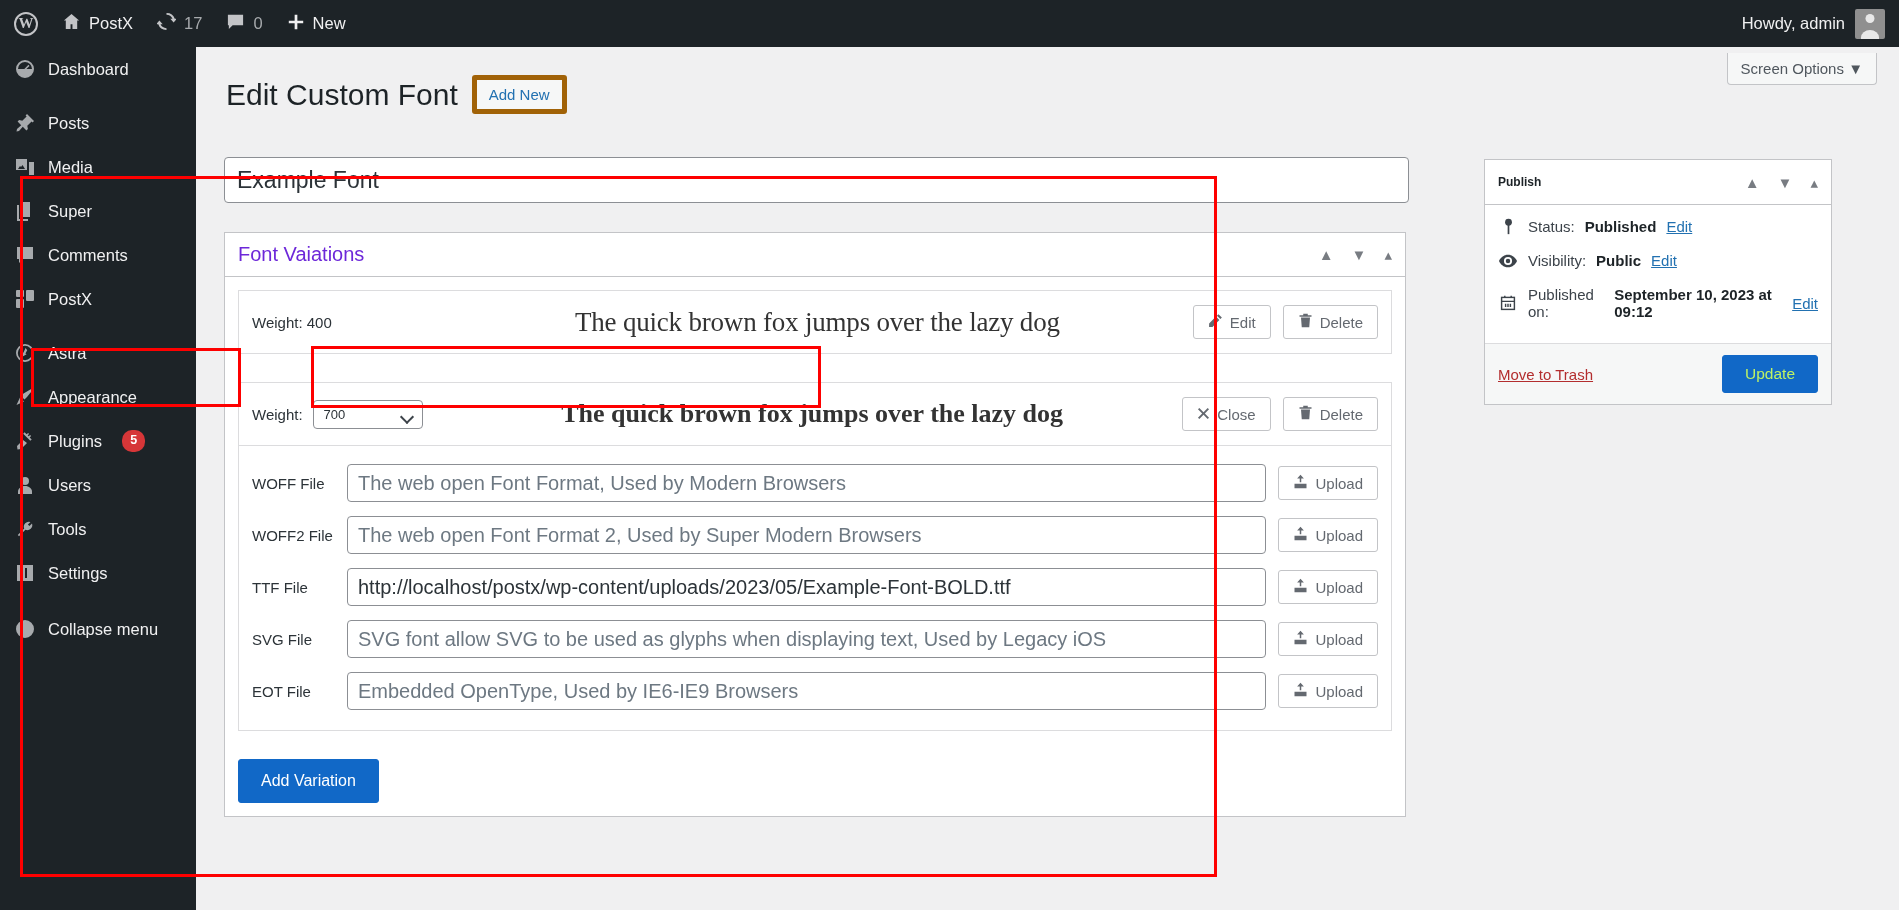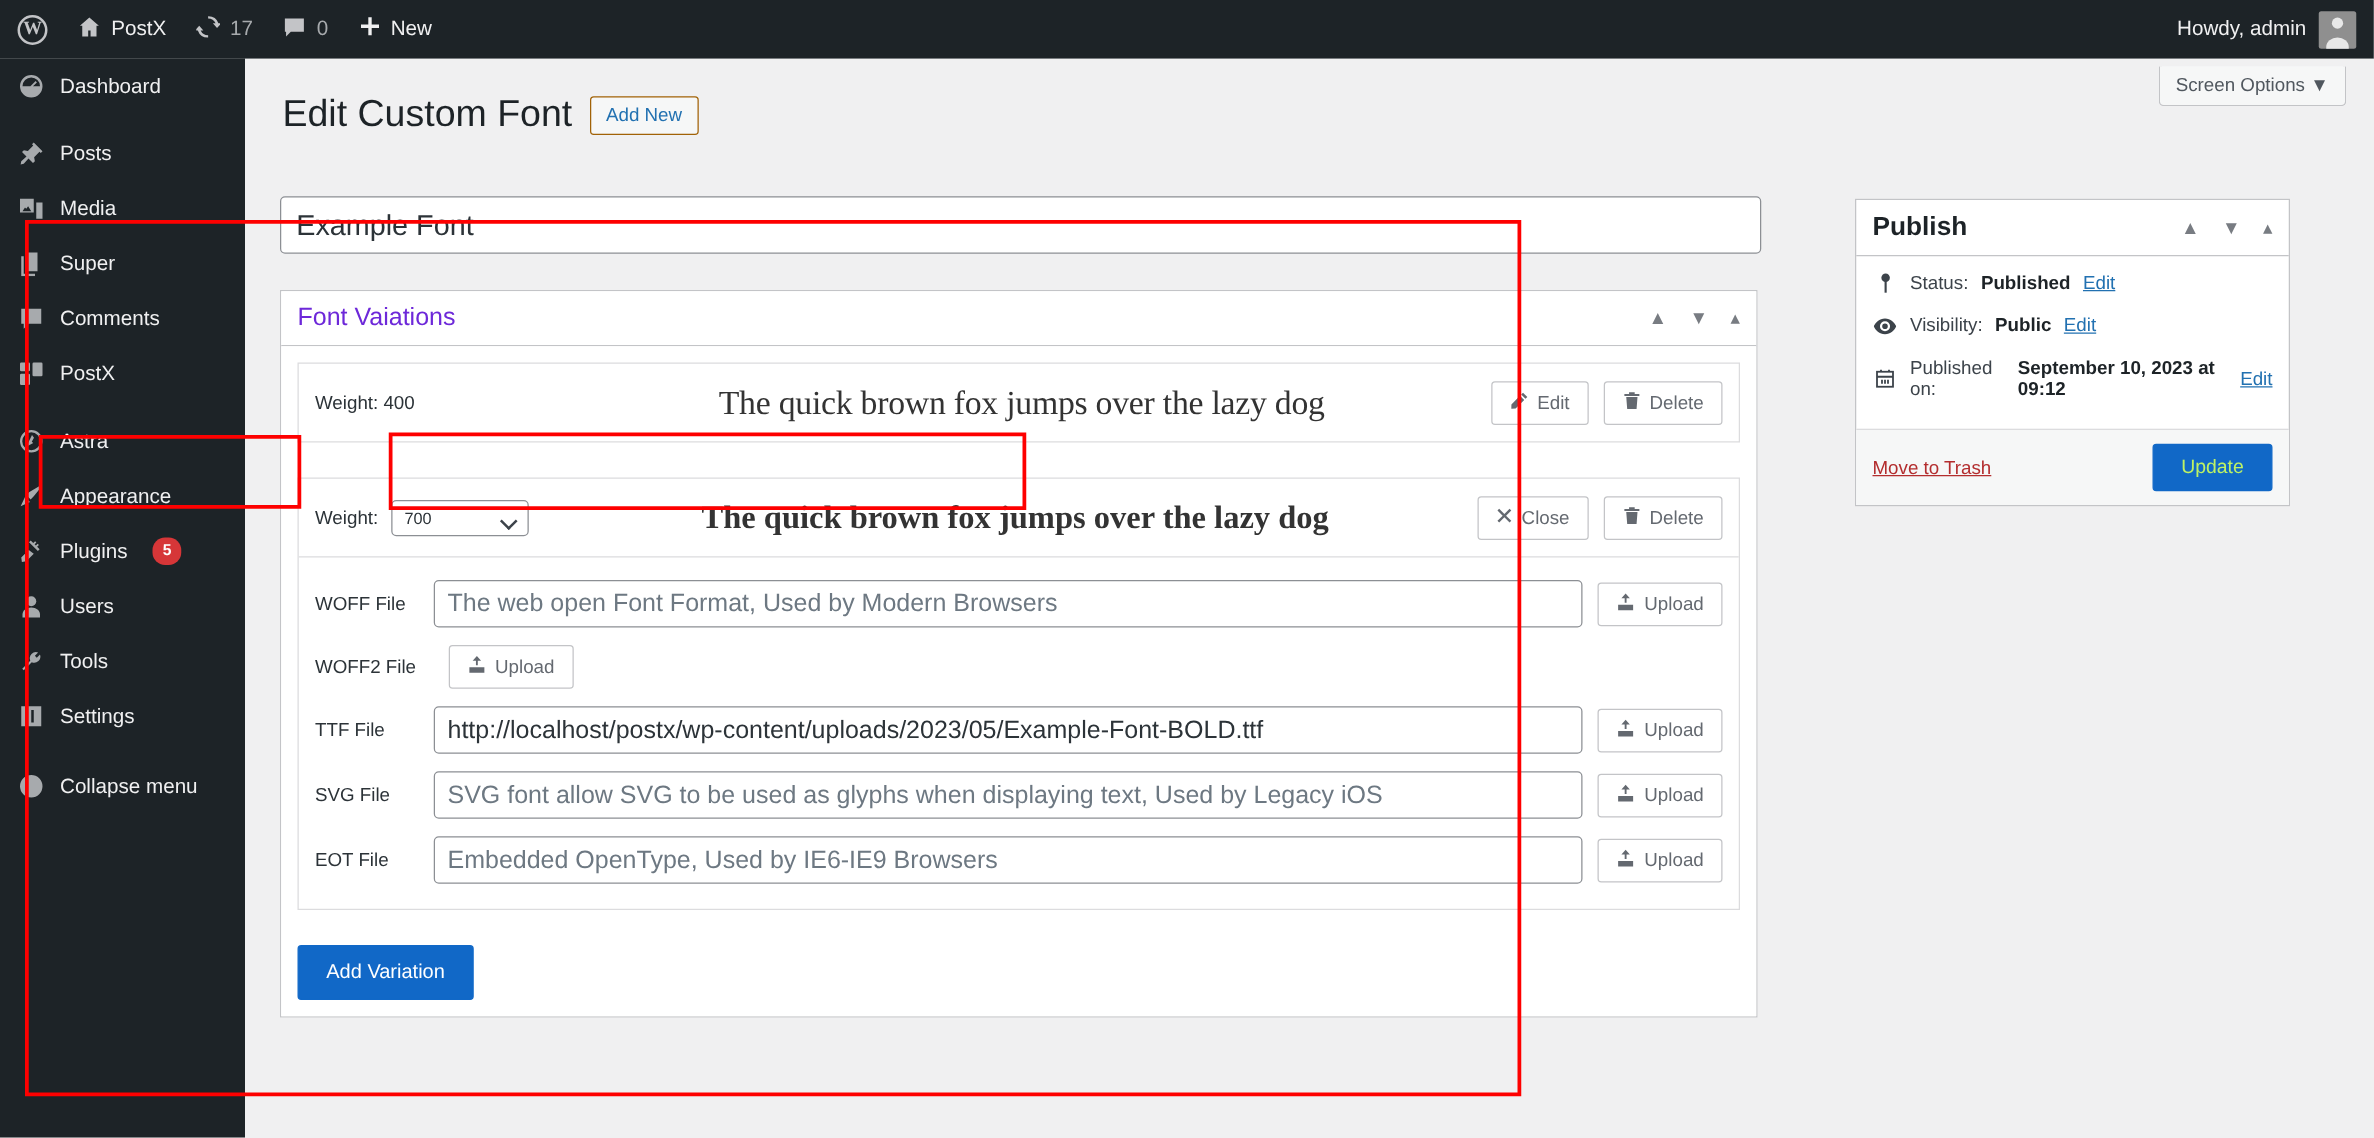--- a/index.html
+++ b/index.html
@@ -72,21 +72,21 @@
     background: #f6f7f7; border: 1px solid #c3c4c7; border-top: none;
     border-radius: 0 0 4px 4px;
     padding: 7px 13px; font-size: 15px; color: #50575e; cursor: pointer;
   }
   #page-head {
     position: absolute; left: 30px; top: 28px;
     display: flex; align-items: center; gap: 14px;
   }
   #page-title { font-size: 30px; font-weight: 400; color: #1d2327; }
   #add-new-btn {
-    border: 1px solid #a16207; color: #2271b1; background: #f6f7f7;
+    border: 5px solid #a16207; color: #2271b1; background: #f6f7f7;
     border-radius: 3px; padding: 6px 12px; font-size: 15px; cursor: pointer;
   }
   #title-input {
     position: absolute; left: 28px; top: 110px;
     width: 1185px; height: 46px;
     border: 1px solid #8c8f94; border-radius: 4px; background: #fff;
     font-size: 23px; color: #2c3338; padding: 0 12px;
     font-family: "Liberation Sans", sans-serif;
   }
   
@@ -164,21 +164,21 @@
   }
   
   #publish-box {
     position: absolute; left: 1288px; top: 112px;
     width: 348px; background: #fff; border: 1px solid #c3c4c7;
   }
   #pb-header {
     display: flex; align-items: center; height: 45px;
     padding: 0 13px; border-bottom: 1px solid #c3c4c7;
   }
-  #pb-title { font-size: 21px; font-weight: 600; color: #1d2327; }
+  #pb-title { font-size: 12px; font-weight: 600; color: #1d2327; }
   #pb-body { padding: 13px 13px 6px 13px; }
   .pb-line {
     display: flex; align-items: center; gap: 10px;
     font-size: 15px; color: #3c434a; margin-bottom: 17px;
   }
   .pb-line b { font-weight: 700; color: #1d2327; }
   .pb-line a { color: #2271b1; text-decoration: underline; cursor: pointer; }
   .pb-ico { width: 20px; flex: 0 0 20px; display: flex; justify-content: center; fill: #3c434a; }
   #pb-footer {
     display: flex; align-items: center;
@@ -459,20 +459,21 @@
                 <svg width="15" height="15" viewBox="0 0 20 20" fill="#646970">
                     <path d="M10 1l4.5 5H11v5H9V6H5.5L10 1zM2 13h16v6H2v-6z"></path>
                   </svg>
               </span>
               <span>Upload</span>
             </button>
           </div>
 
           <div class="file-row">
             <span class="file-label">WOFF2 File</span>
+            <input class="file-input" type="text" placeholder="The web open Font Format 2, Used by Super Modern Browsers" style="">
             <button class="btn upload-btn">
               <span>
                 <svg width="15" height="15" viewBox="0 0 20 20" fill="#646970">
                     <path d="M10 1l4.5 5H11v5H9V6H5.5L10 1zM2 13h16v6H2v-6z"></path>
                   </svg>
               </span>
               <span>Upload</span>
             </button>
           </div>
 

